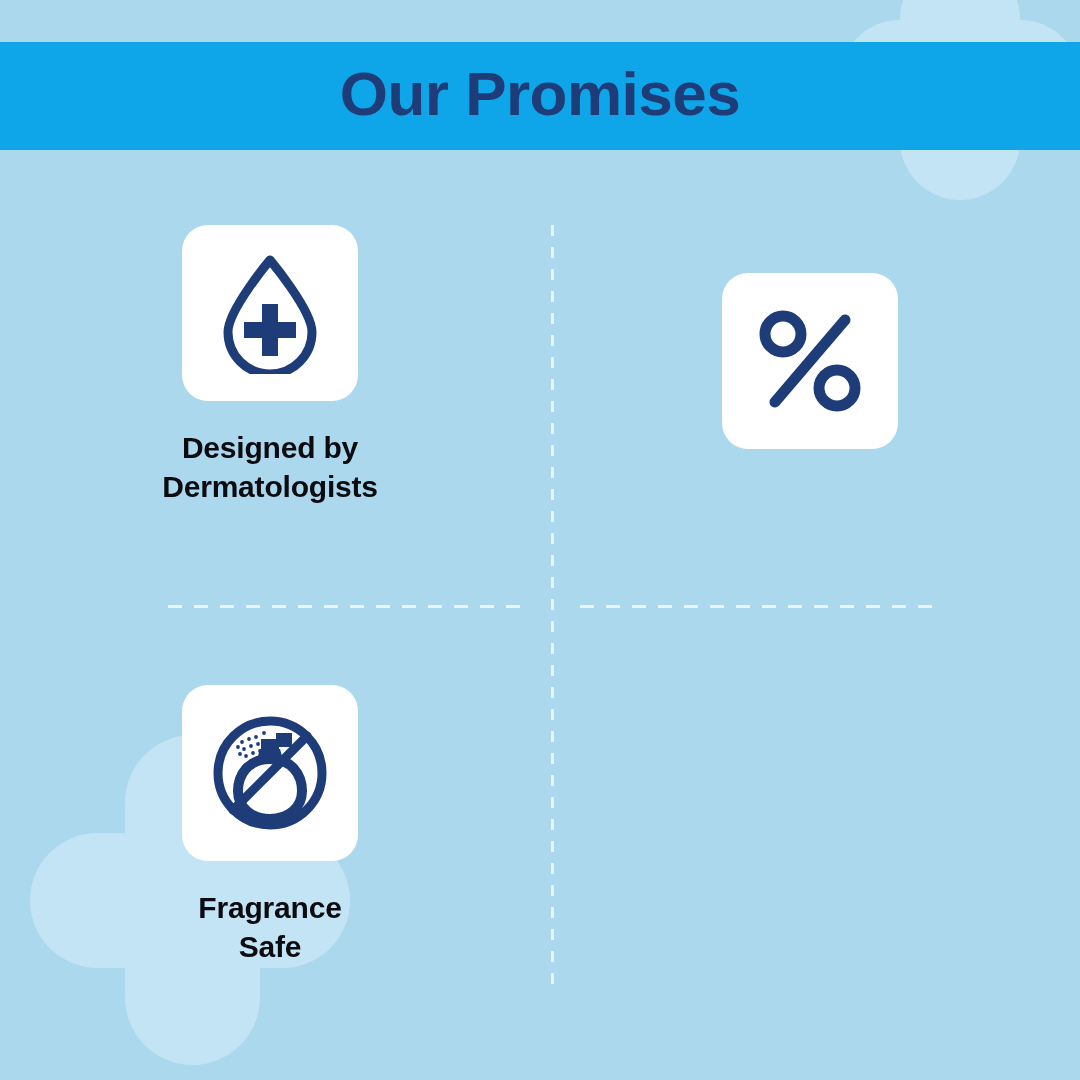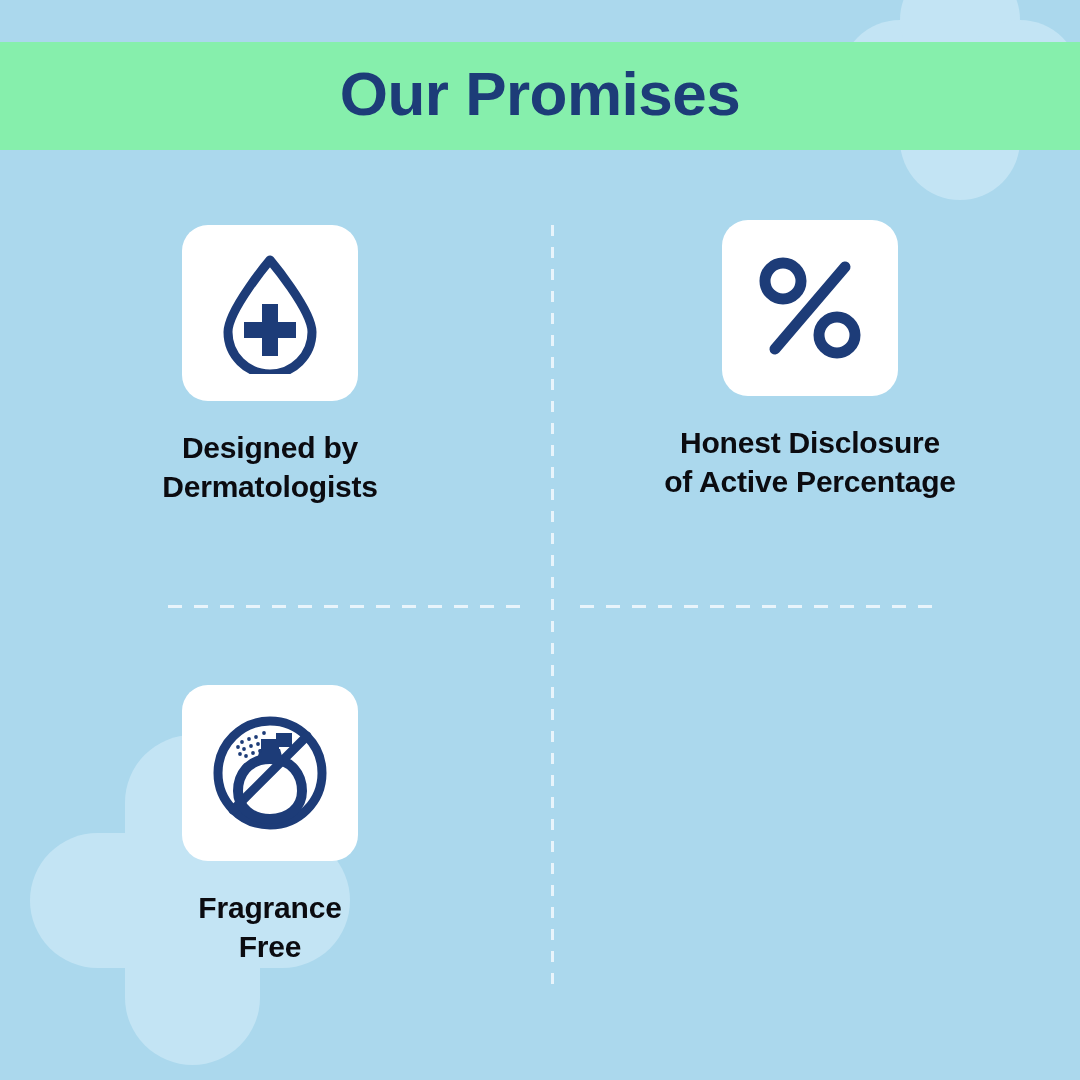--- a/index.html
+++ b/index.html
@@ -73,21 +73,21 @@
     left: 0px;  top: 98px;  width: 320px; height: 135px;
   }
 
   
   #header-band {
     position: absolute;
     left: 0;
     top: 42px;
     width: 1080px;
     height: 108px;
-    background: #86efac;
+    background: #0ea5e9;
     display: flex;
     align-items: center;
     justify-content: center;
   }
   #page-title {
     font-size: 62px;
     font-weight: bold;
     color: #1d3c78;
     letter-spacing: -0.5px;
     line-height: 1;
@@ -213,22 +213,20 @@
     <div class="promise-cell r2">
       <div class="icon-card">
         <span>
           <svg width="110" height="110" viewBox="0 0 110 110" fill="none">
             <circle cx="28" cy="28" r="18" stroke="#1d3c78" stroke-width="11" fill="none"></circle>
             <circle cx="82" cy="82" r="18" stroke="#1d3c78" stroke-width="11" fill="none"></circle>
             <line x1="90" y1="14" x2="20" y2="96" stroke="#1d3c78" stroke-width="11" stroke-linecap="round"></line>
           </svg>
         </span>
       </div>
-      <div class="promise-label">Honest Disclosure
-of Active Percentage</div>
     </div>
 
     <div class="promise-cell r2">
       <div class="icon-card">
         <span>
           <svg width="124" height="124" viewBox="0 0 124 124" fill="none">
 
             <circle cx="62" cy="62" r="52" stroke="#1d3c78" stroke-width="9" fill="none"></circle>
 
             <line x1="25" y1="99" x2="99" y2="25" stroke="#1d3c78" stroke-width="9" stroke-linecap="round"></line>
@@ -250,17 +248,17 @@
                 <circle cx="45" cy="42" r="1.9"></circle>
               <circle cx="38" cy="45" r="1.9"></circle>
                 <circle cx="56" cy="22" r="1.9"></circle>
               <circle cx="30" cy="36" r="1.9"></circle>
                 <circle cx="32" cy="43" r="1.9"></circle>
             </g>
           </svg>
         </span>
       </div>
       <div class="promise-label">Fragrance
-Free</div>
+Safe</div>
     </div>
 
   </div>
 </div>
 
 </body></html>

